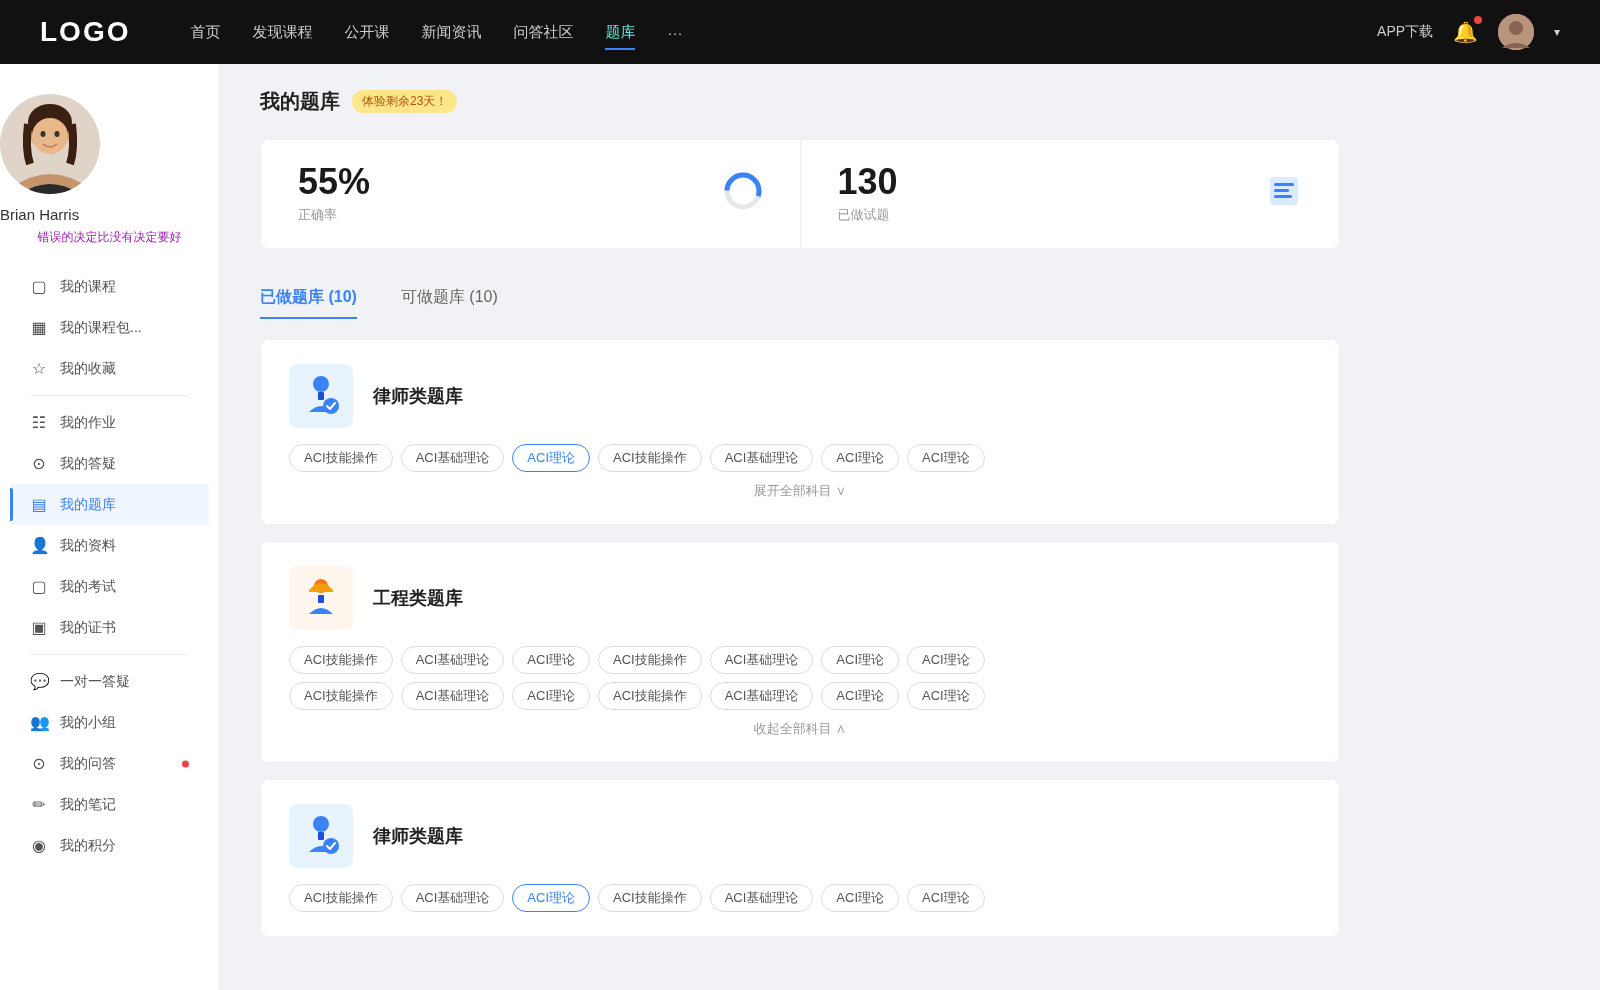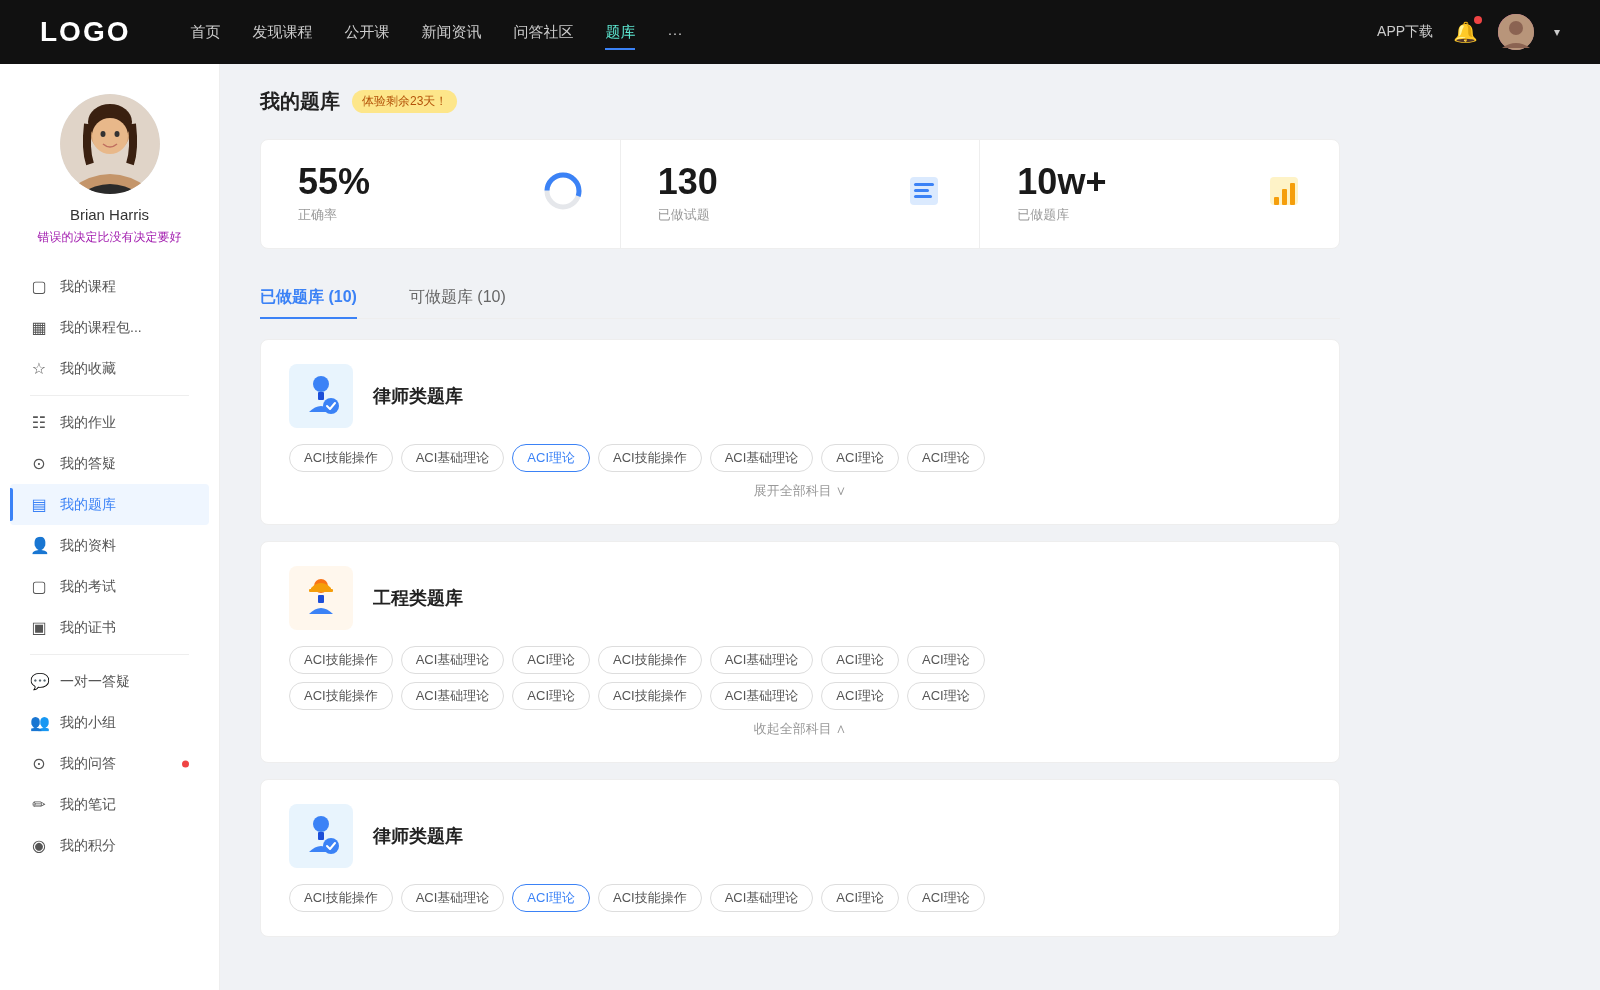--- a/index.html
+++ b/index.html
@@ -90,21 +90,20 @@
     
     .sidebar {
       width: 220px;
       background: #fff;
       min-height: calc(100vh - 64px);
       position: fixed;
       left: 0;
       top: 64px;
       display: flex;
       flex-direction: column;
-      align-items: center;
       padding-top: 30px;
       border-right: 1px solid #eee;
     }
     .sidebar-avatar {
       width: 100px;
       height: 100px;
       border-radius: 50%;
       background: #e8e8e8;
       overflow: hidden;
       margin-bottom: 12px;
@@ -227,21 +226,21 @@
       color: #999;
       margin-top: 6px;
     }
     .stat-icon {
       font-size: 28px;
     }
 
     
     .tabs-row {
       display: flex;
-      gap: 16px;
+      gap: 8px;
       margin-bottom: 20px;
       border-bottom: 1px solid #eee;
     }
     .tab-item {
       padding: 10px 0;
       margin-right: 36px;
       font-size: 16px;
       color: #666;
       cursor: pointer;
       position: relative;
@@ -471,34 +470,20 @@
         <div class="stat-icon">
           <svg width="36" height="36" viewBox="0 0 36 36">
             <rect x="4" y="4" width="28" height="28" rx="4" fill="#dbeafe"></rect>
             <rect x="8" y="10" width="20" height="3" rx="1.5" fill="#3b82f6"></rect>
             <rect x="8" y="16" width="15" height="3" rx="1.5" fill="#3b82f6"></rect>
             <rect x="8" y="22" width="18" height="3" rx="1.5" fill="#3b82f6"></rect>
           </svg>
         </div>
       </div>
 
-      <div class="stat-item">
-        <div class="stat-text-group">
-          <div class="stat-value">10w+</div>
-          <div class="stat-label">已做题库</div>
-        </div>
-        <div class="stat-icon">
-          <svg width="36" height="36" viewBox="0 0 36 36">
-            <rect x="4" y="4" width="28" height="28" rx="4" fill="#fef3c7"></rect>
-            <rect x="8" y="24" width="5" height="8" rx="1" fill="#f59e0b"></rect>
-            <rect x="16" y="16" width="5" height="16" rx="1" fill="#f59e0b"></rect>
-            <rect x="24" y="10" width="5" height="22" rx="1" fill="#f59e0b"></rect>
-          </svg>
-        </div>
-      </div>
 
     </div>
 
     <div class="tabs-row">
       <div class="tab-item active">已做题库 (10)</div>
       <div class="tab-item">可做题库 (10)</div>
     </div>
 
     <div class="qbank-card">
       <div class="qbank-header">

